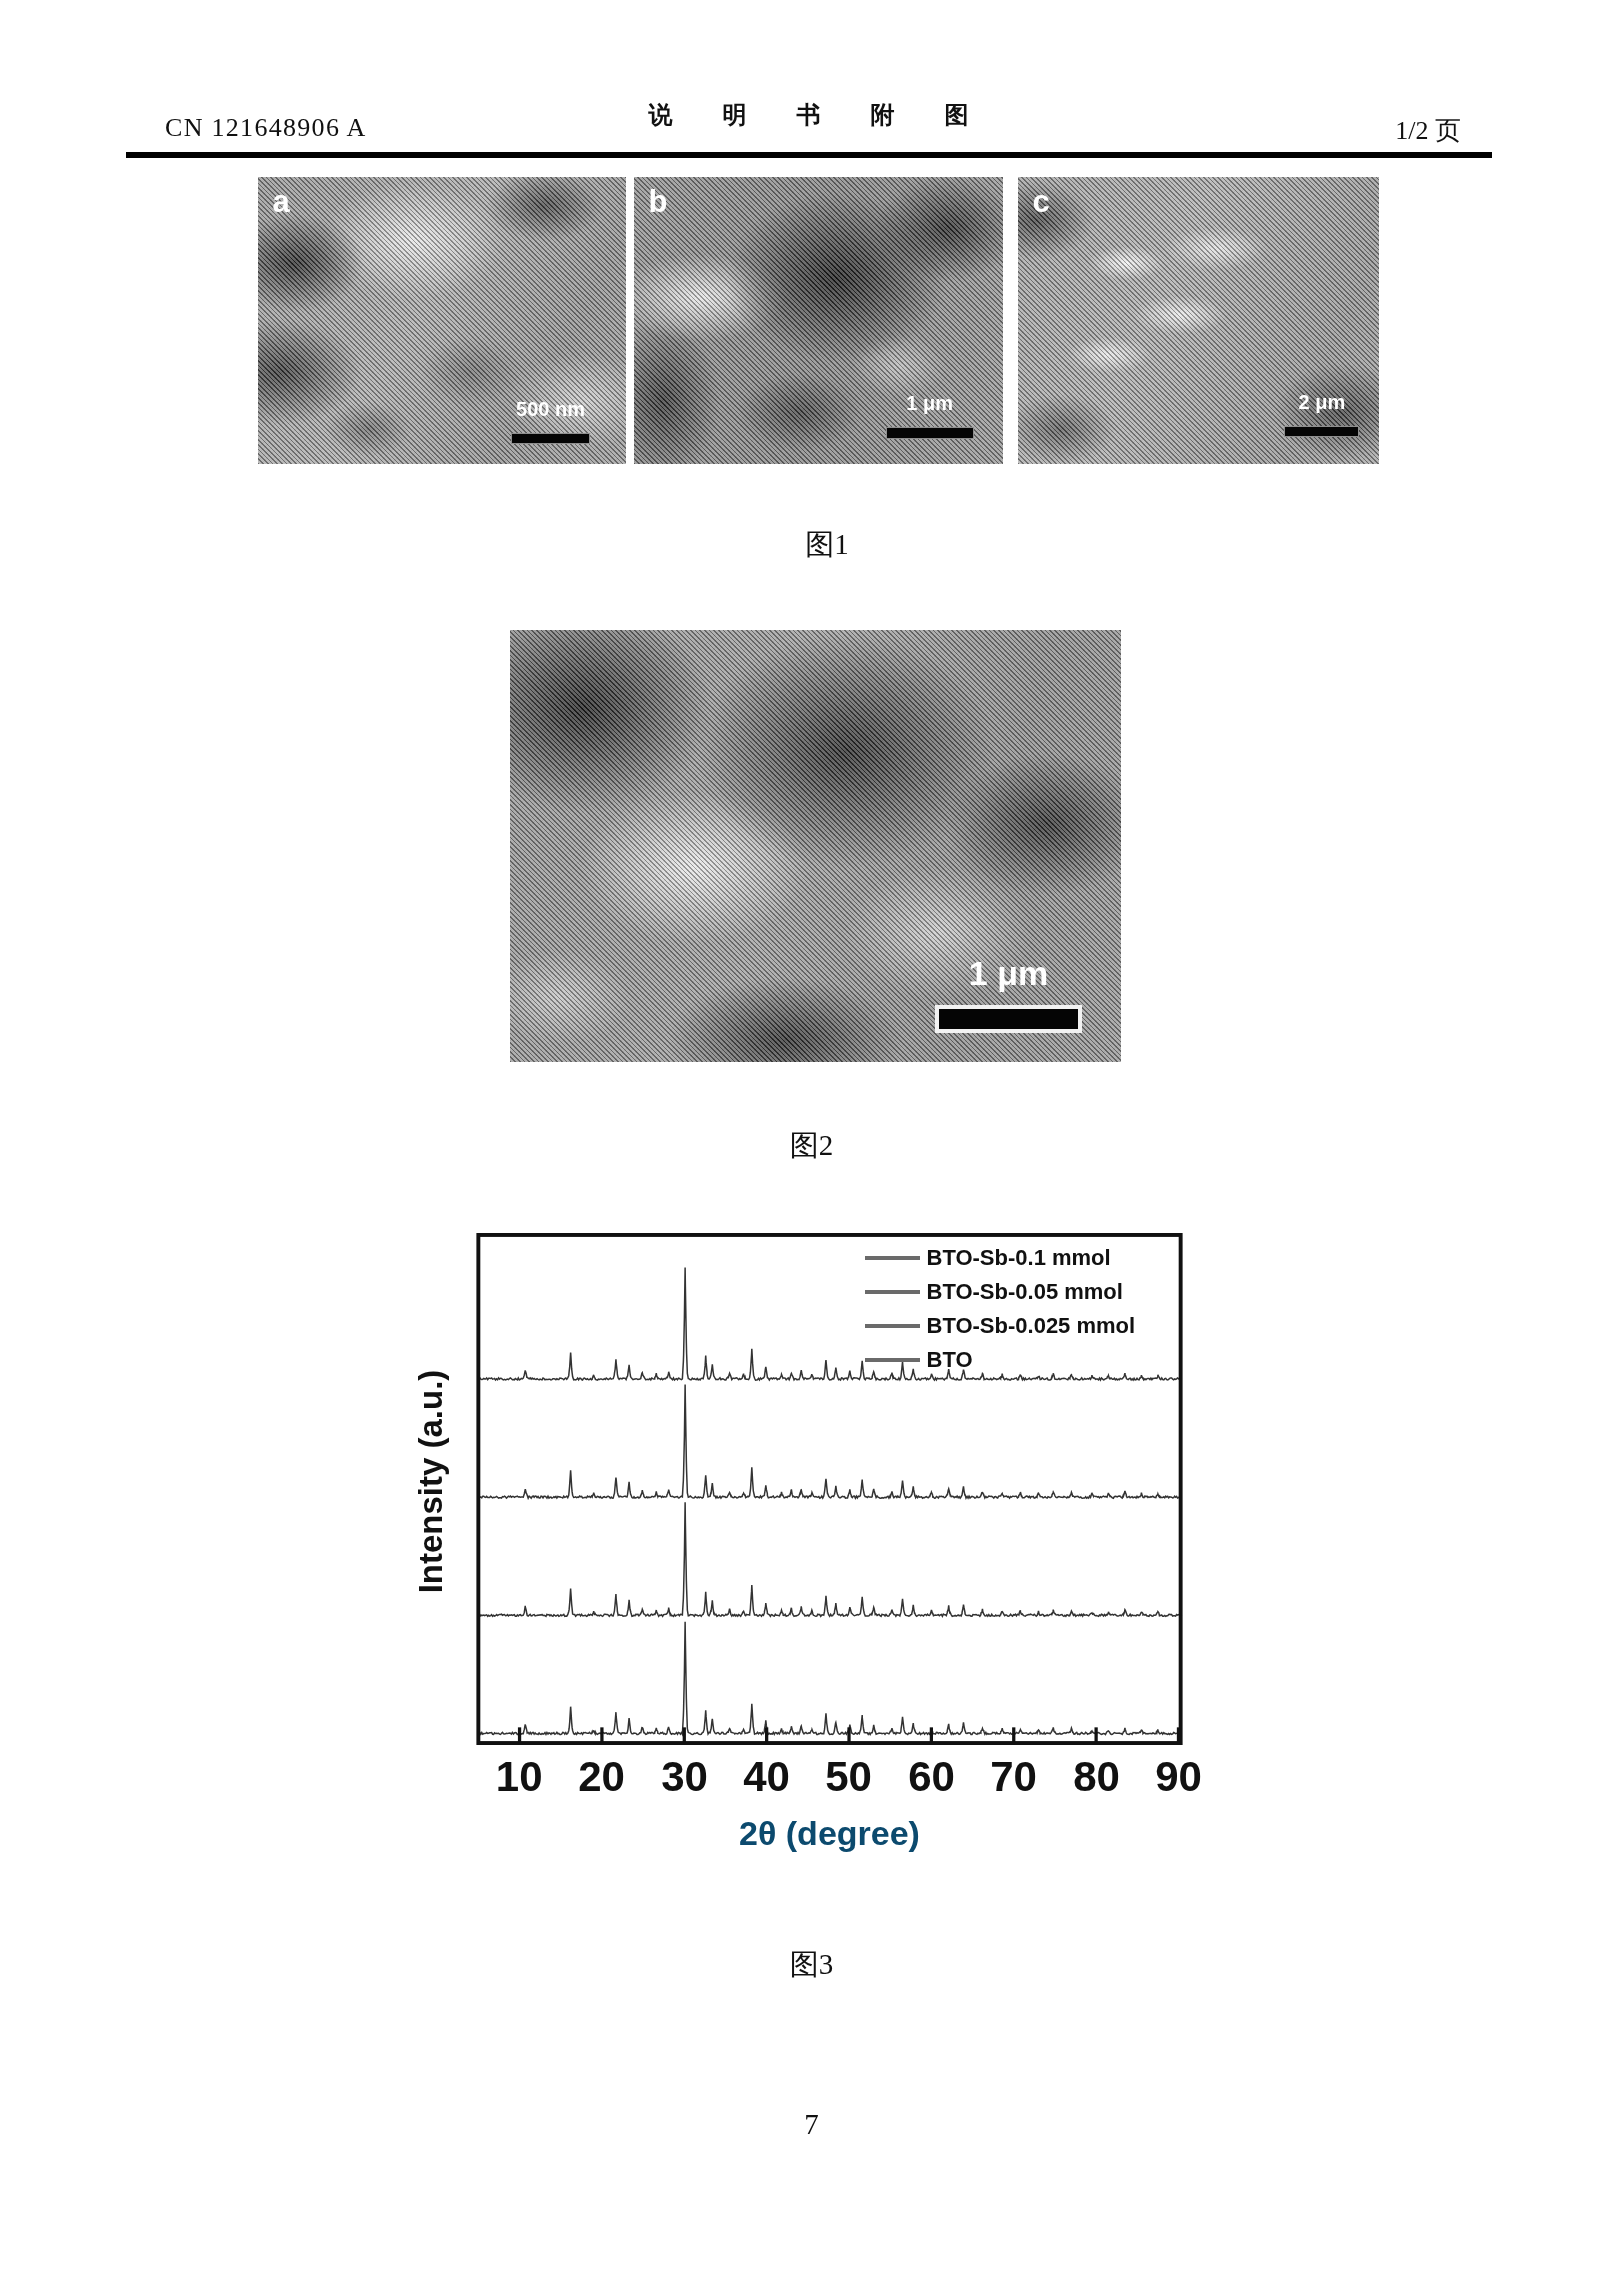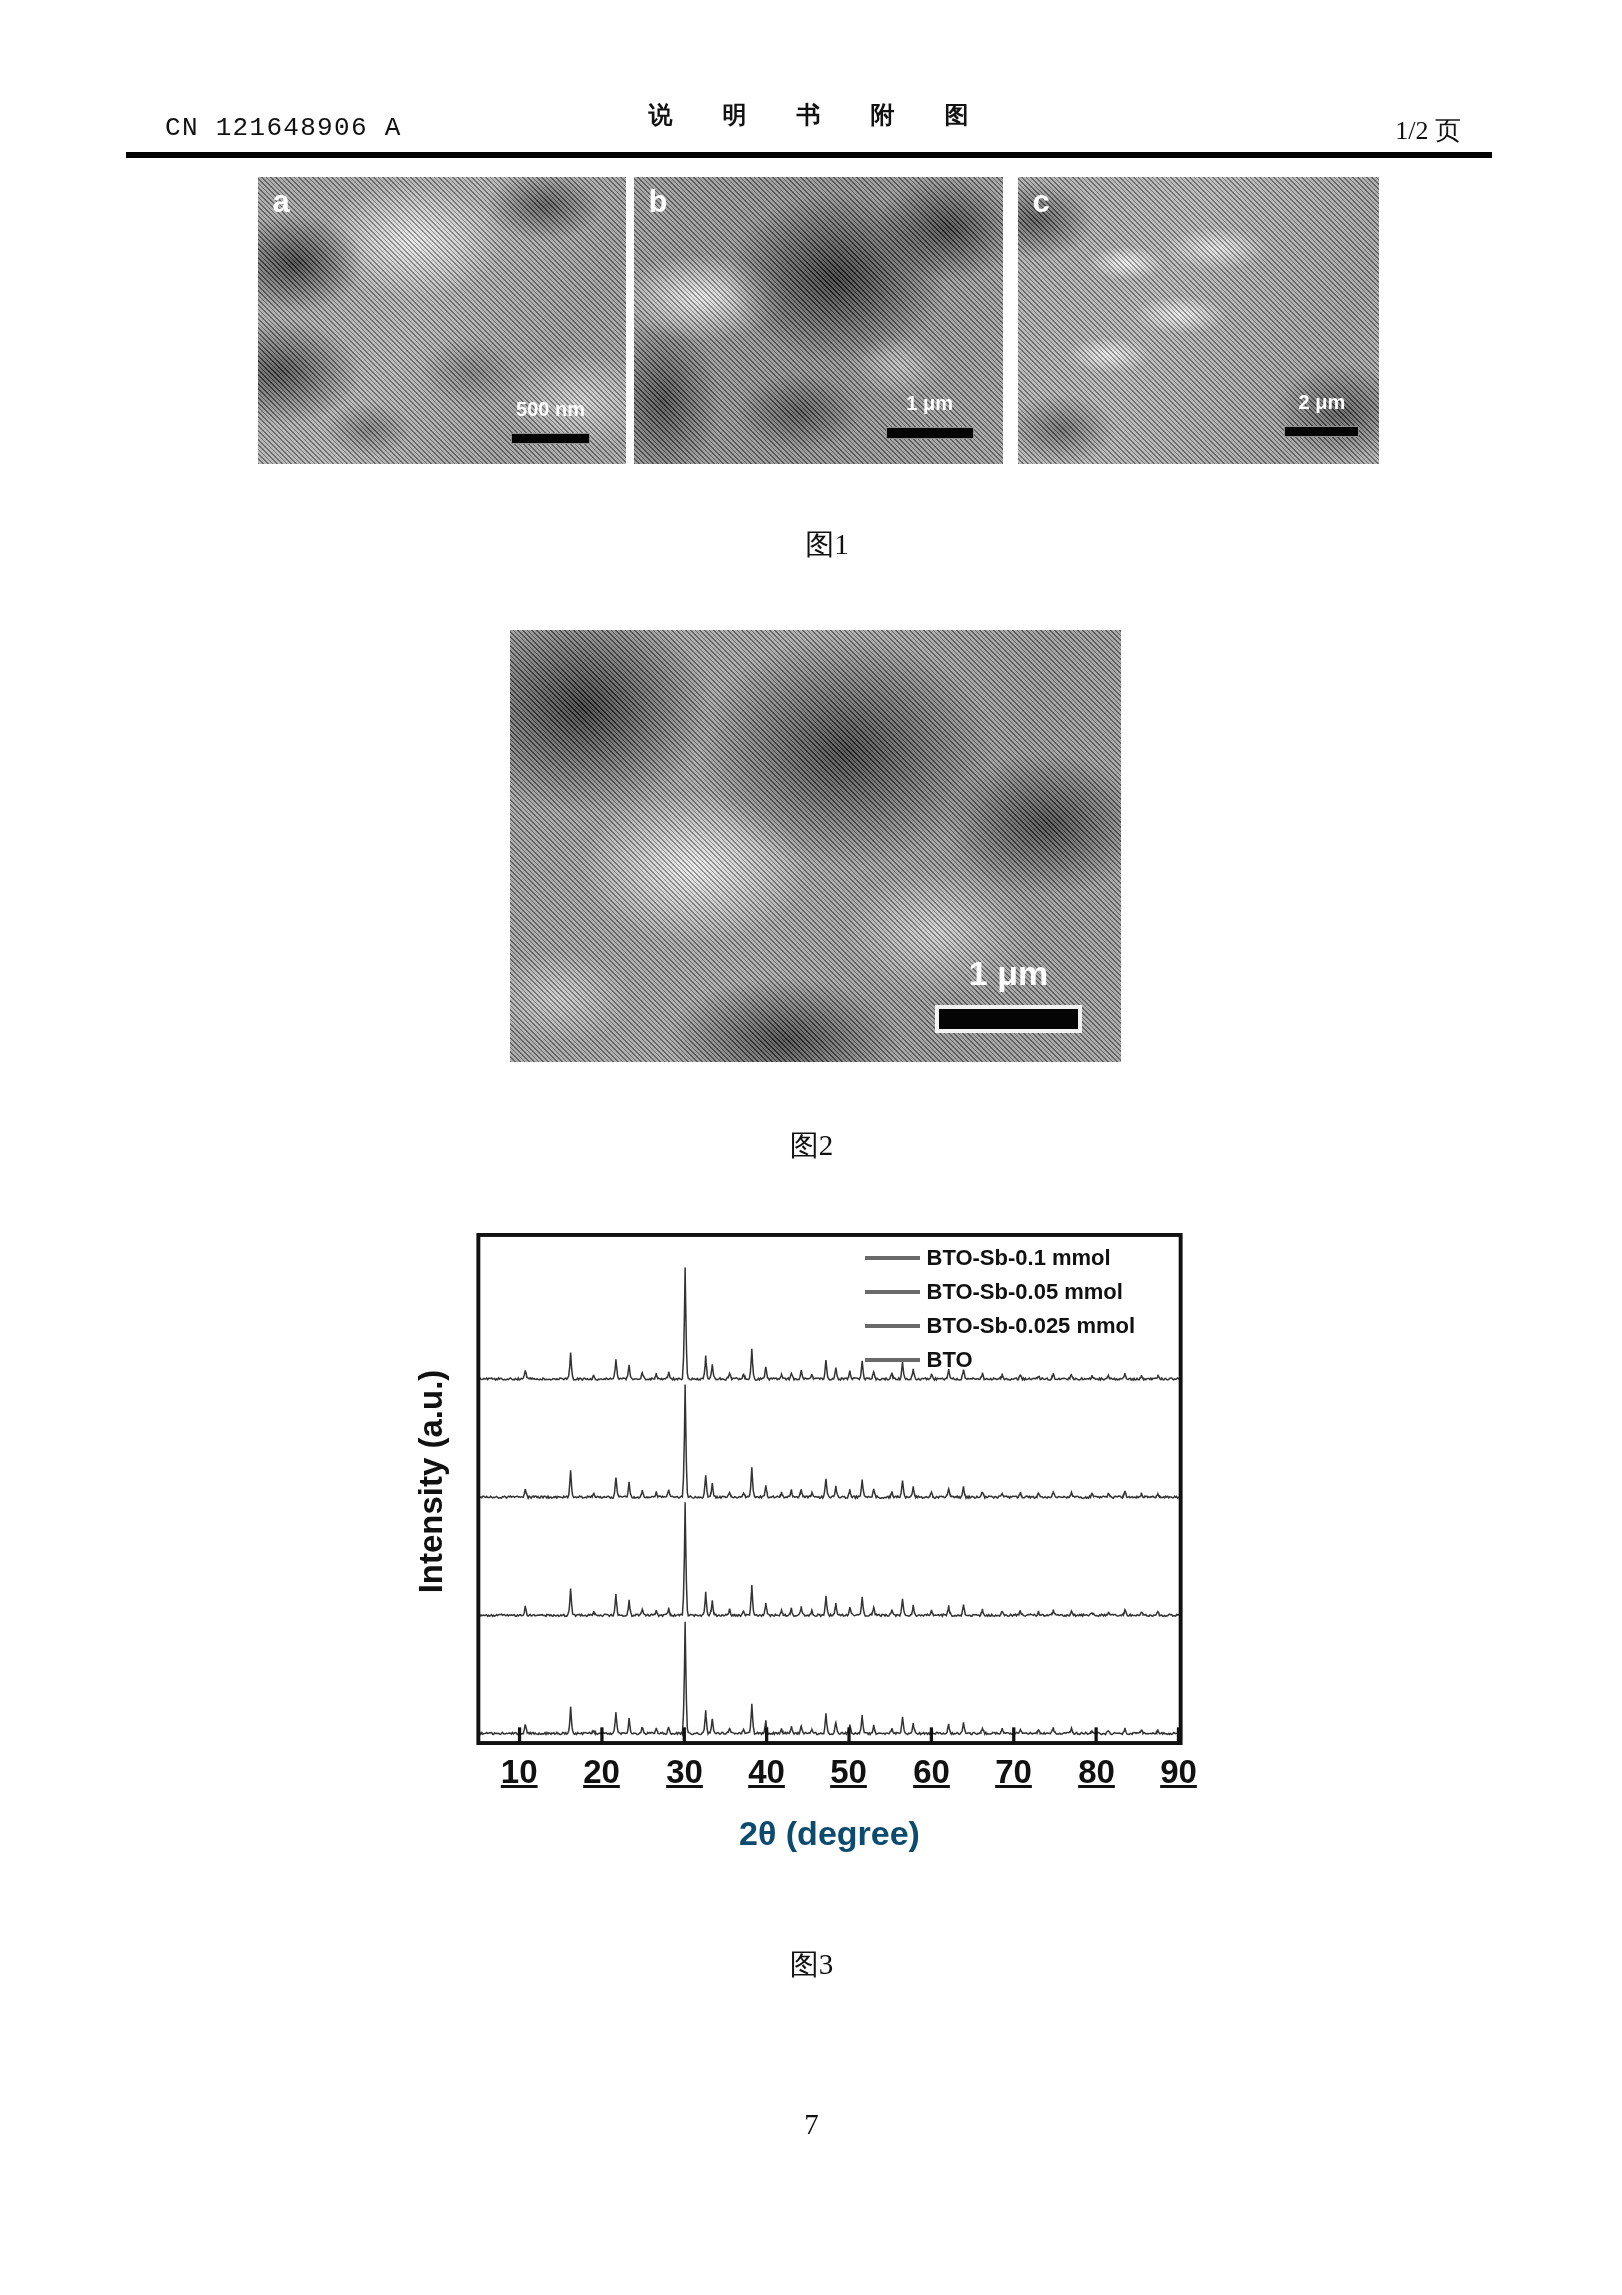--- a/index.html
+++ b/index.html
@@ -1,21 +1,21 @@
 <!DOCTYPE html>
 <html style="font-size:10.5px"><head>
 <meta charset="utf-8">
 <style>
   html,body{margin:0;padding:0;}
   body{
     width:1623px;height:2295px;position:relative;background:#ffffff;
     font-family:"Liberation Serif",serif;color:#111;overflow:hidden;
   }
   
-  .hdr-left{position:absolute;left:165px;top:113px;font-size:26px;letter-spacing:1.3px;font-family:Liberation Mono, monospace;}
+  .hdr-left{position:absolute;left:165px;top:113px;font-size:26px;letter-spacing:1.3px;}
   .hdr-center{position:absolute;left:16px;right:0;top:99px;text-align:center;
     font-size:24px;font-weight:700;letter-spacing:22px;}
   .hdr-right{position:absolute;right:162px;top:113px;font-size:26px;}
   .hdr-rule{position:absolute;left:126px;top:152px;width:1366px;height:5.9px;background:#000;}
 
   
   .sem{position:absolute;overflow:hidden;}
   .sem::before{content:"";position:absolute;inset:0;z-index:1;
     background:
       repeating-linear-gradient(45deg, rgba(0,0,0,.33) 0 1.3px, rgba(255,255,255,.24) 1.3px 3.3px),
@@ -75,21 +75,21 @@
   
   .chart{position:absolute;left:476px;top:1233px;width:787px;height:512px;}
   .chart svg{position:absolute;left:0;top:0;}
   .ylabel{position:absolute;left:289px;top:1464px;width:281px;height:35px;
     transform:rotate(-90deg);text-align:center;white-space:nowrap;
     font-family:"Liberation Sans",sans-serif;font-weight:700;font-size:33px;color:#111;}
   .xlabel{position:absolute;left:476px;top:1814px;width:707px;text-align:center;
     font-family:"Liberation Sans",sans-serif;font-weight:700;font-size:34px;color:#0c4a6e;}
   .tick-labels{position:absolute;left:0;top:520px;width:100%;height:39px;}
   .tick-label{position:absolute;width:59px;text-align:center;
-    font-family:"Liberation Sans",sans-serif;font-weight:700;font-size:33px;color:#111;text-decoration:underline;}
+    font-family:"Liberation Sans",sans-serif;font-weight:700;font-size:42px;color:#111;}
   .legend{position:absolute;left:389px;top:7.9px;}
   .legend-row{display:flex;align-items:center;height:34px;}
   .legend-line{display:inline-block;width:55px;height:3.3px;background:#6a6a6a;margin-right:6.5px;flex:0 0 auto;}
   .legend-label{font-family:"Liberation Sans",sans-serif;font-weight:700;font-size:22px;color:#111;white-space:nowrap;}
 </style>
 </head>
 <body>
 
 <div class="hdr-left">CN 121648906 A</div>
 <div class="hdr-center">说 明 书 附 图</div>

